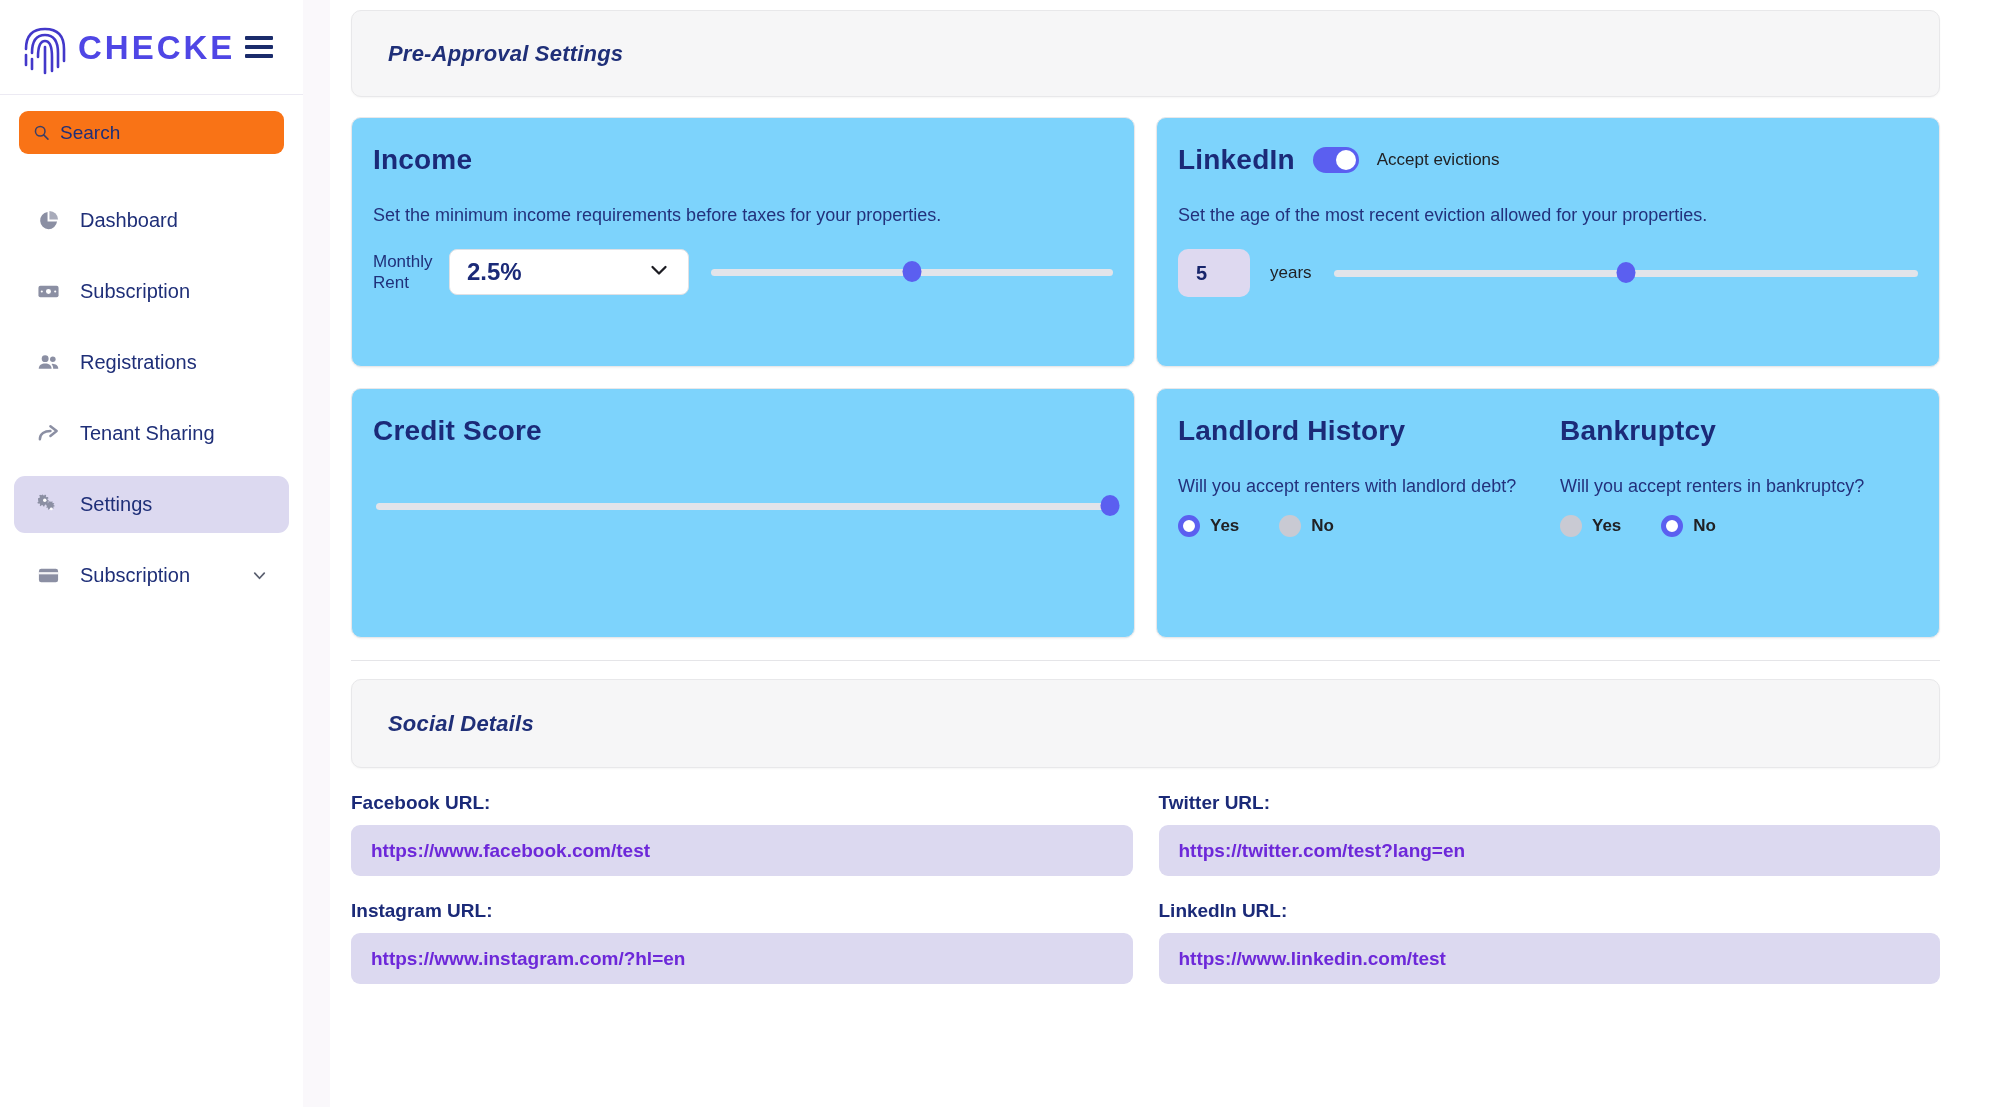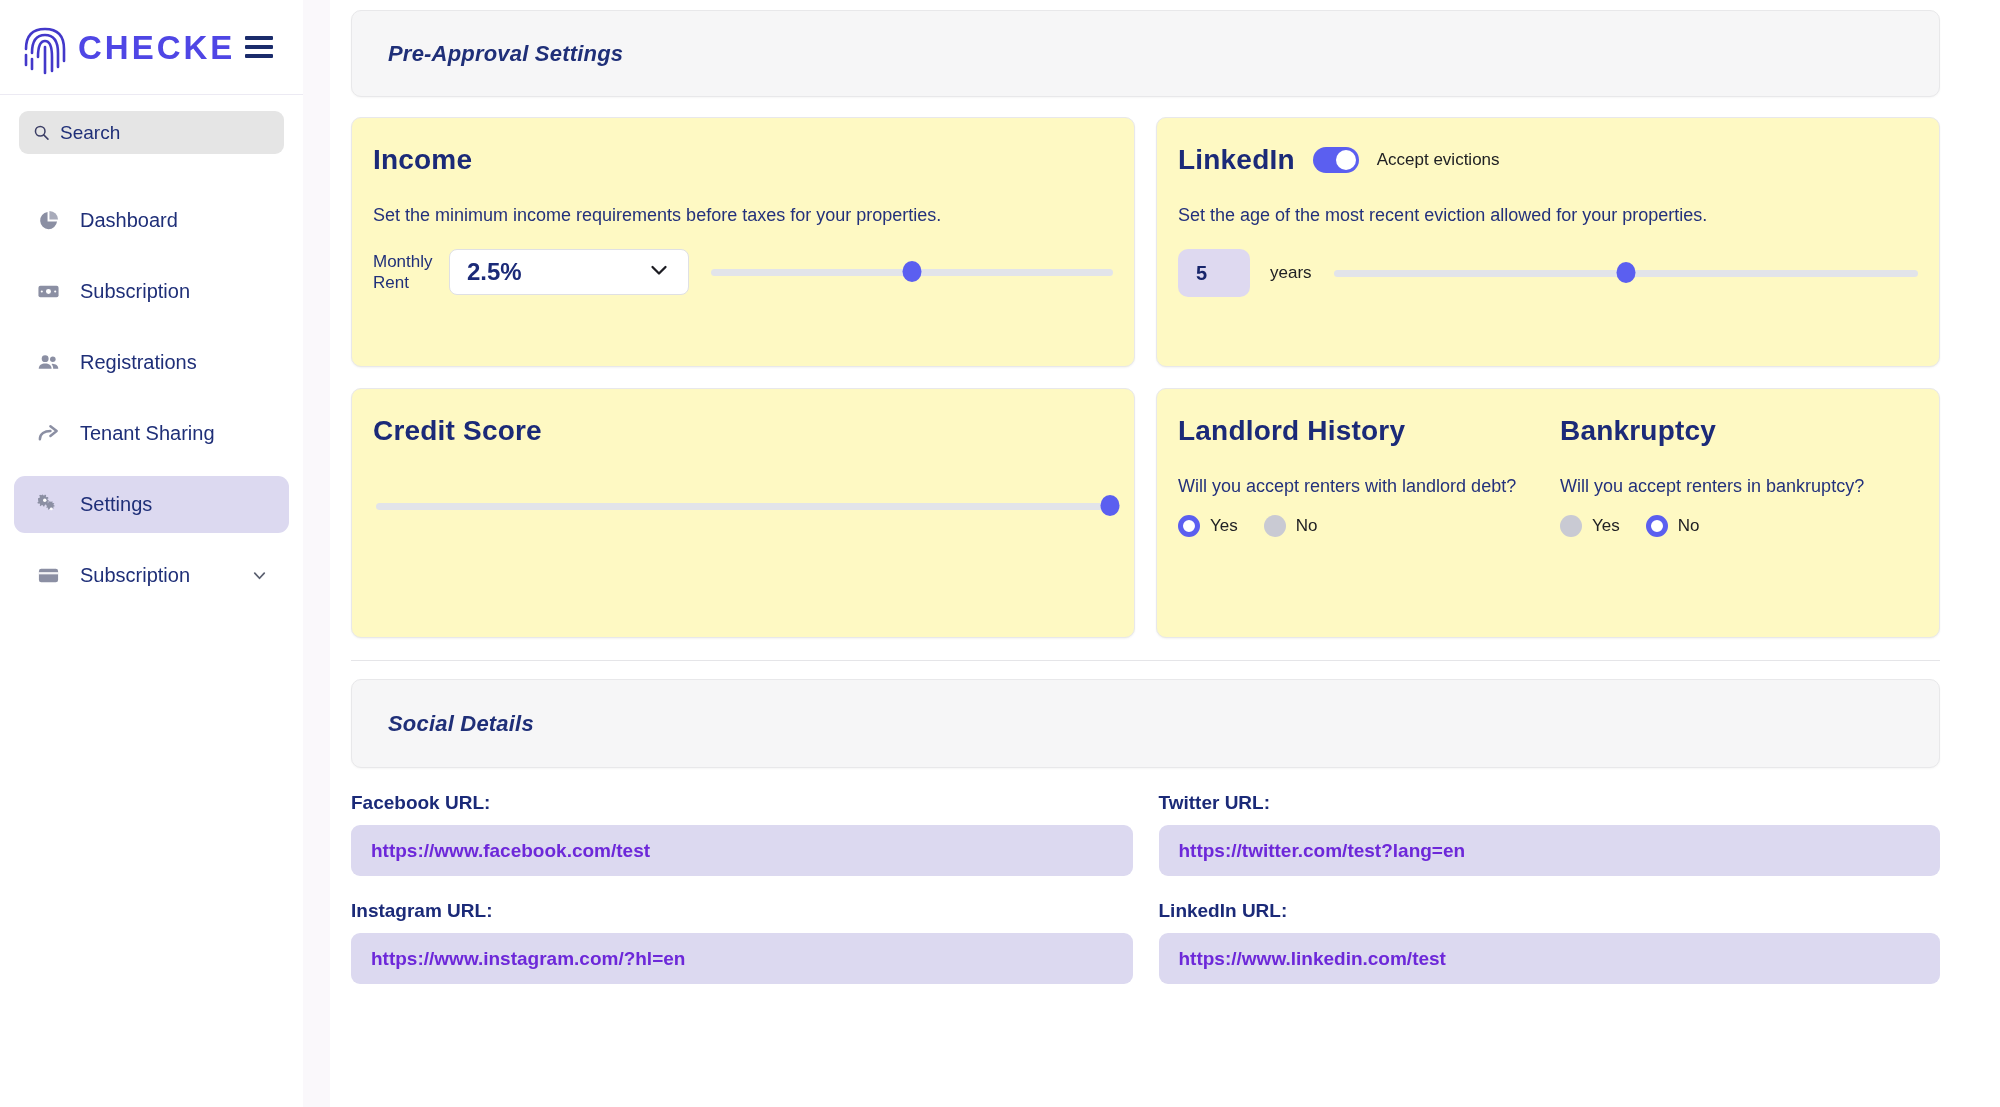--- a/index.html
+++ b/index.html
@@ -59,21 +59,21 @@
     display: block;
     height: 4px;
     width: 28px;
     background: #1a2b6b;
     border-radius: 1px;
   }
 
   .search-wrap { padding: 16px 19px 0 19px; }
   .search-box {
     height: 43px;
-    background: #e5e5e5;
+    background: #f97316;
     border-radius: 9px;
     display: flex;
     align-items: center;
     padding: 0 14px;
     cursor: text;
   }
   .search-box svg { width: 17px; height: 17px; flex: 0 0 auto; }
   .search-text {
     margin-left: 10px;
     font-size: 19px;
@@ -147,21 +147,21 @@
     font-style: italic;
   }
 
   .grid {
     display: grid;
     grid-template-columns: 1fr 1fr;
     gap: 21px;
     margin-top: 20px;
   }
   .card {
-    background: #fef9c3;
+    background: #7dd3fc;
     border: 1px solid #e8e8ea;
     border-radius: 10px;
     padding: 26px 21px 26px 21px;
     box-shadow: 0 1px 2px rgba(0,0,0,0.05);
     min-height: 250px;
   }
   .card-title {
     font-size: 28px;
     font-weight: 700;
     color: #1b2a78;
@@ -291,21 +291,22 @@
   .qtext {
     margin-top: 26px;
     font-size: 18px;
     color: #23317c;
     line-height: 1.45;
   }
   .radio-row {
     display: flex;
     align-items: center;
     margin-top: 16px;
-    gap: 14px;
+    gap: 28px;
+    font-weight: bold;
   }
   .radio-opt {
     display: flex;
     align-items: center;
     gap: 10px;
     cursor: pointer;
     margin-right: 12px;
   }
   .radio {
     width: 22px; height: 22px;

